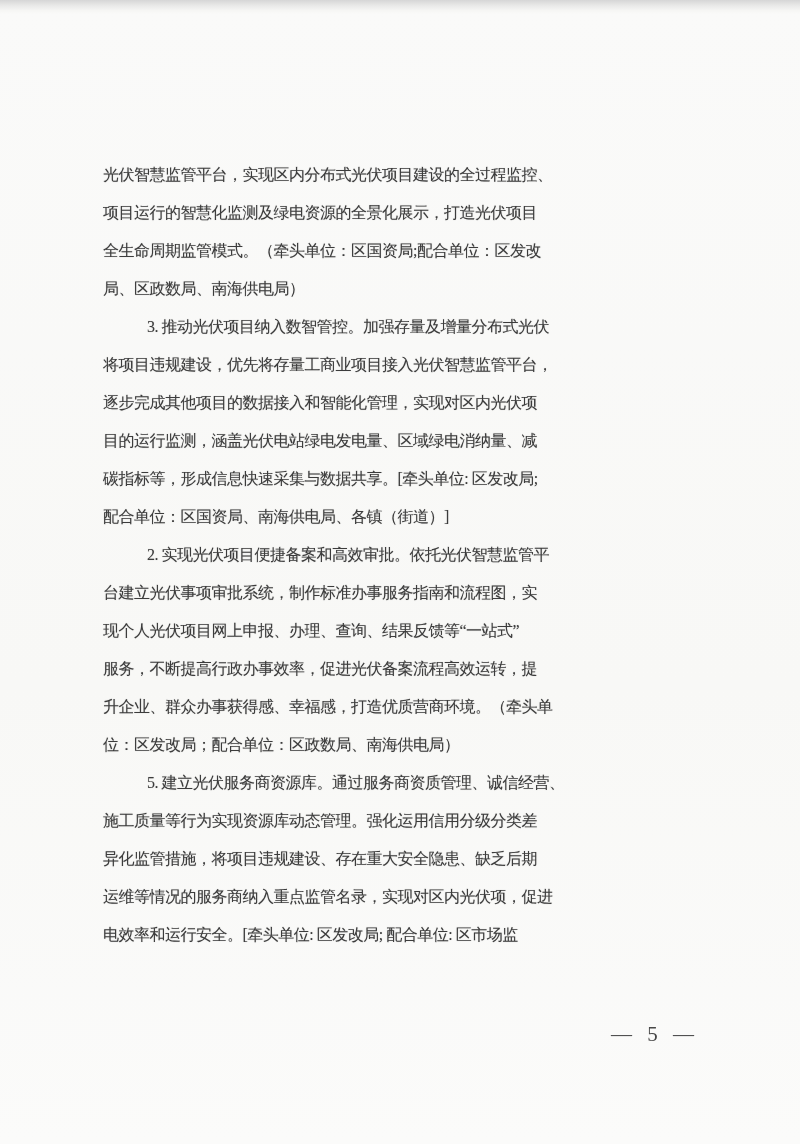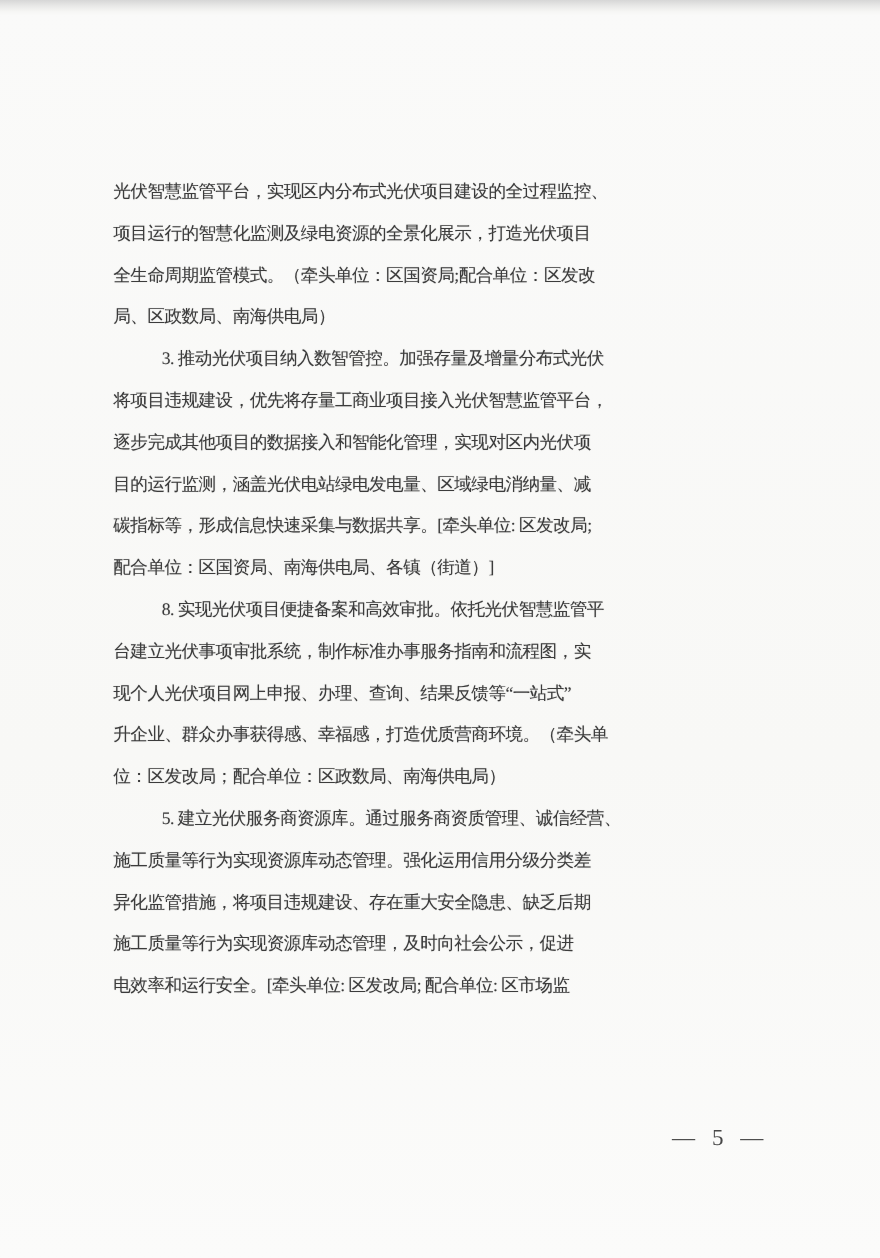--- a/index.html
+++ b/index.html
@@ -66,25 +66,26 @@
       <div class="line">光伏智慧监管平台，实现区内分布式光伏项目建设的全过程监控、</div>
       <div class="line">项目运行的智慧化监测及绿电资源的全景化展示，打造光伏项目</div>
       <div class="line">全生命周期监管模式。（牵头单位：区国资局;配合单位：区发改</div>
       <div class="line">局、区政数局、南海供电局）</div>
       <div class="line indent">3. 推动光伏项目纳入数智管控。加强存量及增量分布式光伏</div>
       <div class="line">将项目违规建设，优先将存量工商业项目接入光伏智慧监管平台，</div>
       <div class="line">逐步完成其他项目的数据接入和智能化管理，实现对区内光伏项</div>
       <div class="line">目的运行监测，涵盖光伏电站绿电发电量、区域绿电消纳量、减</div>
       <div class="line">碳指标等，形成信息快速采集与数据共享。[牵头单位: 区发改局;</div>
       <div class="line">配合单位：区国资局、南海供电局、各镇（街道）]</div>
-      <div class="line indent">8. 实现光伏项目便捷备案和高效审批。依托光伏智慧监管平</div>
+      <div class="line indent">2. 实现光伏项目便捷备案和高效审批。依托光伏智慧监管平</div>
       <div class="line">台建立光伏事项审批系统，制作标准办事服务指南和流程图，实</div>
       <div class="line">现个人光伏项目网上申报、办理、查询、结果反馈等“一站式”</div>
+      <div class="line">服务，不断提高行政办事效率，促进光伏备案流程高效运转，提</div>
       <div class="line">升企业、群众办事获得感、幸福感，打造优质营商环境。（牵头单</div>
       <div class="line">位：区发改局；配合单位：区政数局、南海供电局）</div>
       <div class="line indent">5. 建立光伏服务商资源库。通过服务商资质管理、诚信经营、</div>
       <div class="line">施工质量等行为实现资源库动态管理。强化运用信用分级分类差</div>
       <div class="line">异化监管措施，将项目违规建设、存在重大安全隐患、缺乏后期</div>
-      <div class="line">施工质量等行为实现资源库动态管理，及时向社会公示，促进</div>
+      <div class="line">运维等情况的服务商纳入重点监管名录，实现对区内光伏项，促进</div>
       <div class="line">电效率和运行安全。[牵头单位: 区发改局; 配合单位: 区市场监</div>
     </main>
   <div class="page-number">— 5 —</div>
 </div>
 
 </body></html>

